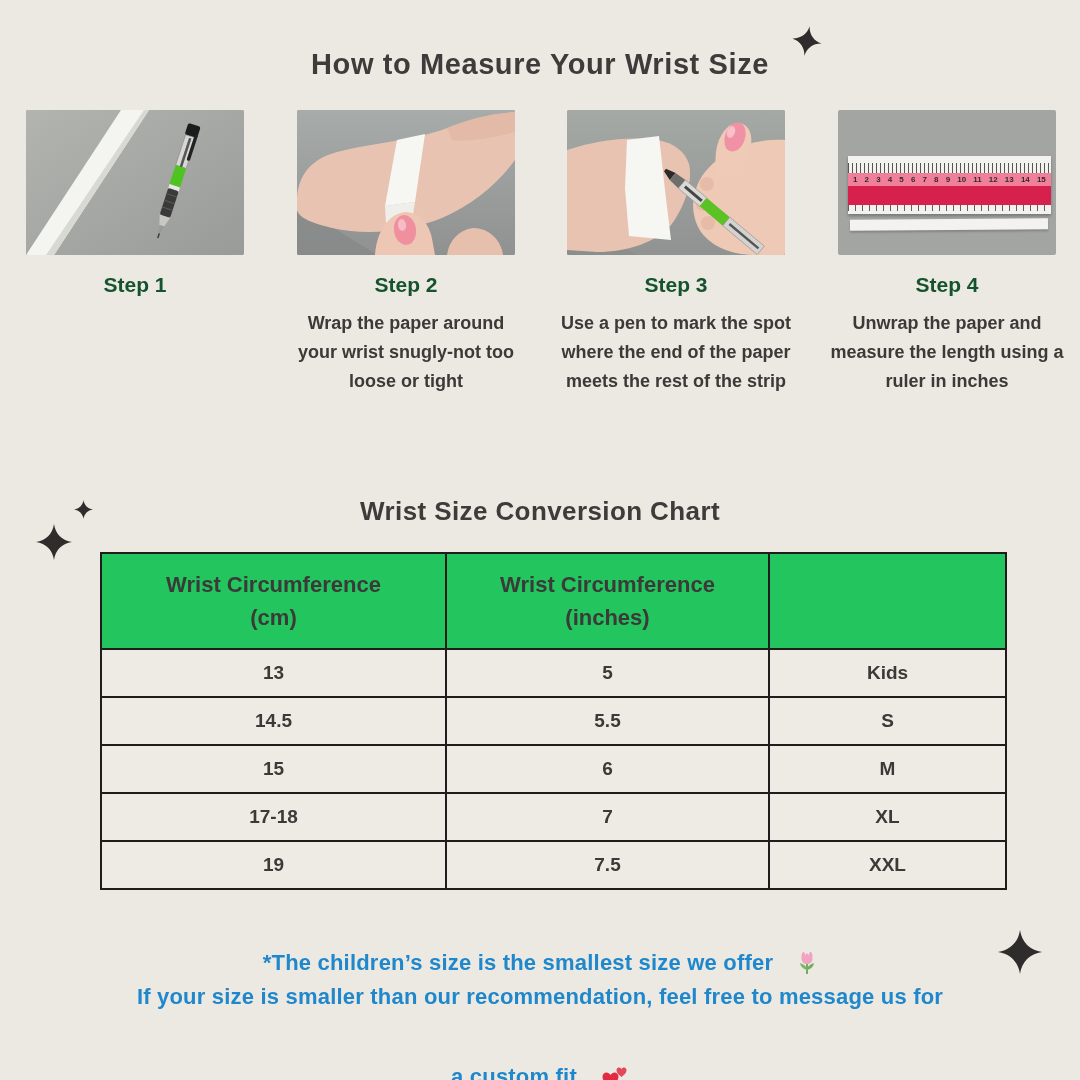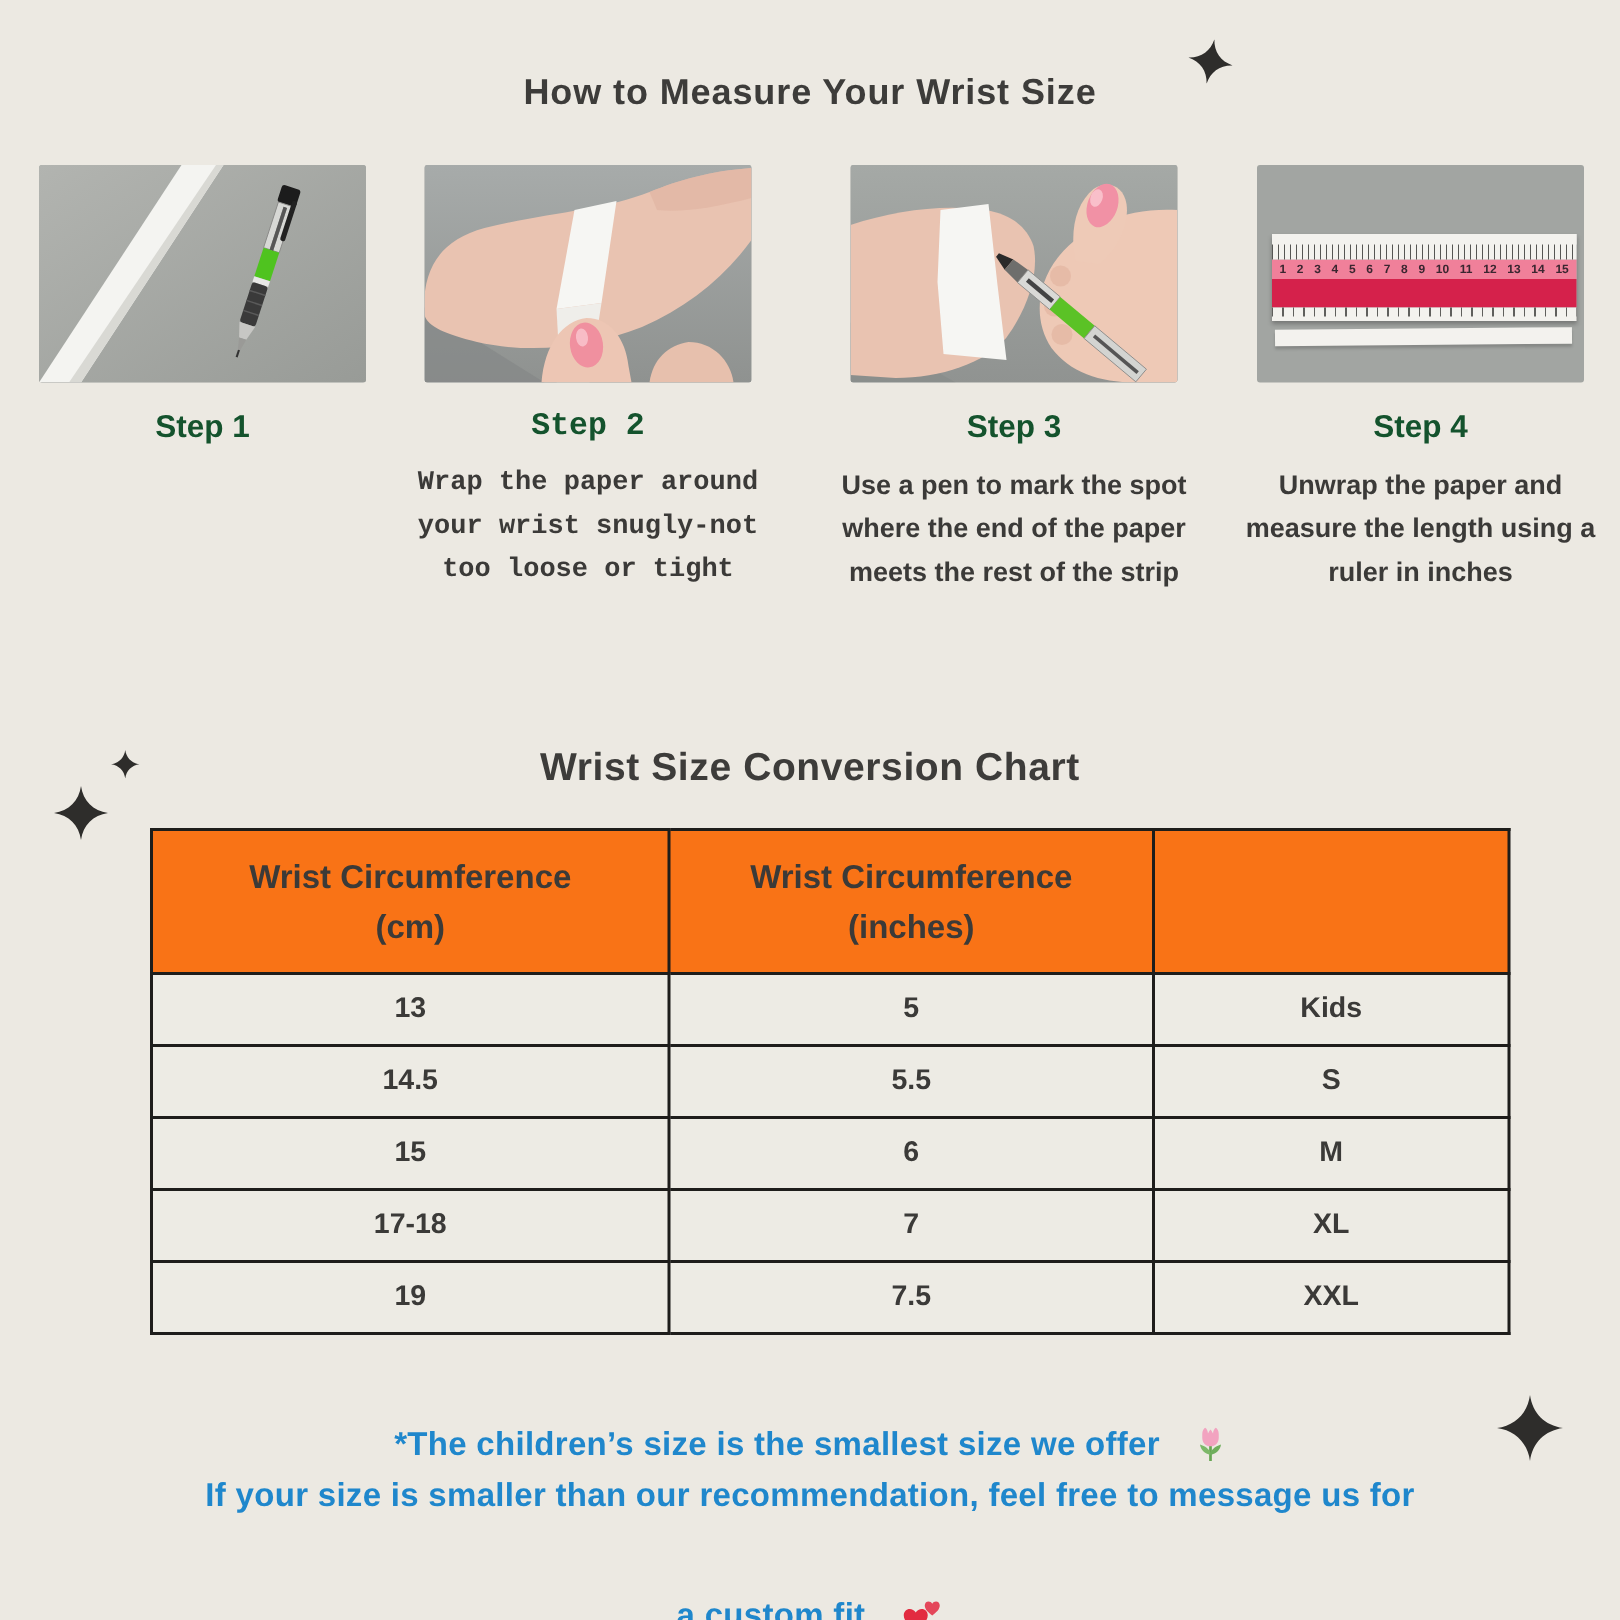--- a/index.html
+++ b/index.html
@@ -5,33 +5,33 @@
   * { margin:0; padding:0; box-sizing:border-box; }
   html,body { width:1080px; height:1080px; }
   body { font-family:"Liberation Sans", sans-serif; }
   #page {
     position:relative; width:1080px; height:1080px;
     background:#ece9e2; overflow:hidden; color:#3b3a38;
   }
   
   .main-title {
     position:absolute; top:48px; left:0; width:100%;
-    text-align:center; font-size:24px; font-weight:800;
+    text-align:center; font-size:29px; font-weight:800;
     letter-spacing:.6px; color:#3d3c3a;
   }
   .sparkle { position:absolute; }
   .sparkle svg { display:block; width:100%; height:100%; }
   .sparkle-title   { top:26px;  left:792px; width:30px; height:30px; transform:rotate(10deg); }
   .sparkle-left-sm { top:500px; left:74px;  width:19px; height:19px; }
   .sparkle-left-lg { top:524px; left:36px;  width:36px; height:36px; }
   .sparkle-br      { top:930px; left:998px; width:44px; height:44px; }
 
   
   .step-col { position:absolute; top:110px; width:218px; }
-  .step-col.c1 { left:26px; }  .step-col.c2 { left:283px;font-family:Liberation Mono, monospace; }
+  .step-col.c1 { left:26px; }  .step-col.c2 { left:297px; }
   .step-col.c3 { left:567px; } .step-col.c4 { left:838px; }
   .photo {
     position:relative; width:218px; height:145px; overflow:hidden;
     background:linear-gradient(150deg,#b0b2ae 0%,#a2a5a2 55%,#94979­3 100%);
     background-color:#a2a5a2; border-radius:2px;
   }
   .photo svg { position:absolute; inset:0; display:block; }
   .step-label {
     margin-top:18px; text-align:center;
     font-size:21px; font-weight:800; color:#14532d;
@@ -74,21 +74,21 @@
     position:absolute; top:552px; left:100px; width:905px;
     border-collapse:collapse; table-layout:fixed;
   }
   .conversion-table th, .conversion-table td {
     border:2px solid #1e1d1b; text-align:center; vertical-align:middle;
     font-weight:800; color:#3b3a38;
   }
   .conversion-table col.c1 { width:345px; }
   .conversion-table col.c2 { width:323px; }
   .conversion-table col.c3 { width:237px; }
-  .conversion-table th { height:96px; font-size:22px; background:#f97316; line-height:33px;margin-top:48px; }
+  .conversion-table th { height:96px; font-size:22px; background:#22c55e; line-height:33px;margin-top:48px; }
   .conversion-table td { height:48px; font-size:19px; background:#edebe4; }
 
   
   .footer-line {
     position:absolute; left:0; width:100%; display:flex;
     justify-content:center; align-items:center; gap:24px;
     font-size:22px; font-weight:800; color:#1f87cc; letter-spacing:.2px;
   }
   .footer-line-1 { top:950px; }
   .footer-line-2 { top:984px; }

